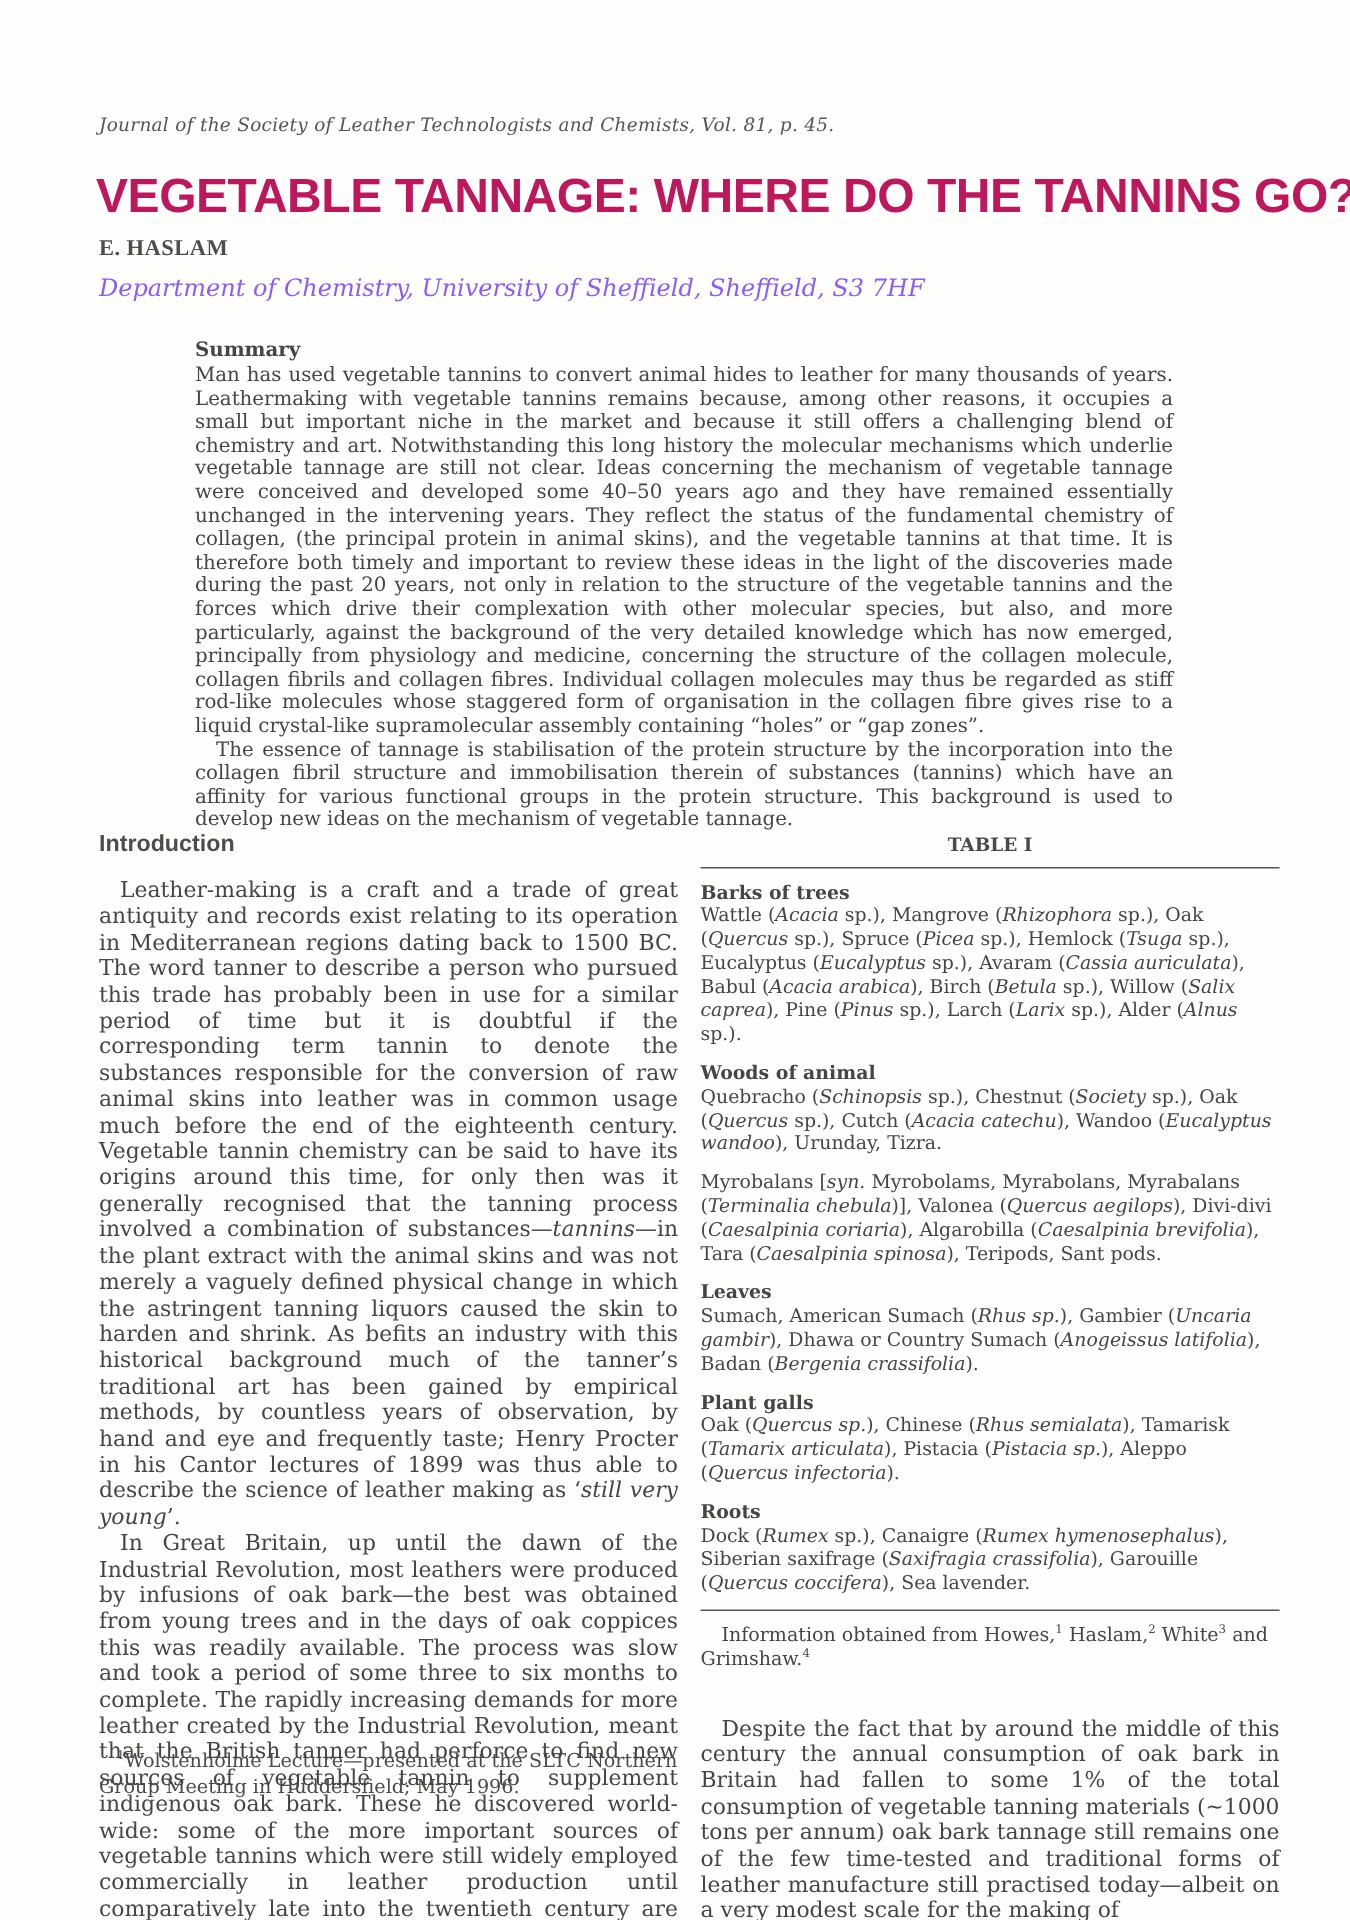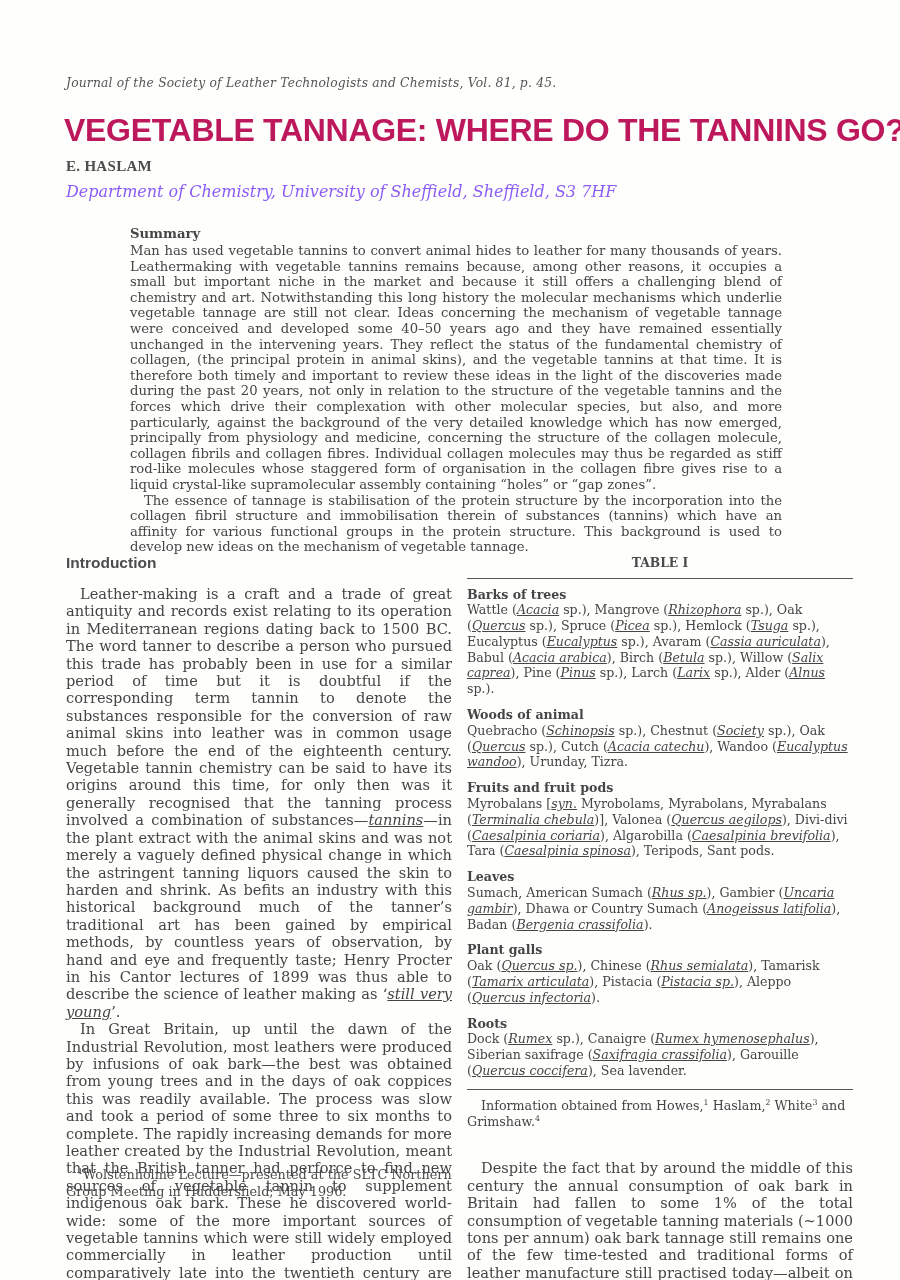--- a/index.html
+++ b/index.html
@@ -52,21 +52,21 @@
   .rule-bottom{margin:5px 0 8px 0;}
   .tsection{margin-bottom:10px;font-size:12.6px;line-height:15.8px;}
   .tsection-heading{font-weight:bold;}
   .source-note{font-size:12.7px;line-height:15.8px;text-indent:14px;margin-top:4px;}
   .closing{margin-top:30px;text-indent:14px;}
   .page-number{
     position:absolute;left:0;top:1228px;width:900px;text-align:center;
     font-size:15px;color:#4a4a4a;
   }
   sup{font-size:0.62em;line-height:0;vertical-align:super;}
-  i{font-style:italic;text-decoration:underline;}
+  i{font-style:italic;}
 </style>
 </head>
 <body>
 
 <div class="page">
 
   <div class="journal-line">Journal of the Society of Leather Technologists and Chemists, Vol. 81, p. 45.</div>
 
   <h1 class="title">VEGETABLE TANNAGE: WHERE DO THE TANNINS GO?</h1>
 
@@ -95,21 +95,20 @@
 
       <div class="tsection">
         <div class="tsection-heading">Barks of trees</div>
         <div class="tsection-body">Wattle (<i>Acacia</i> sp.), Mangrove (<i>Rhizophora</i> sp.), Oak (<i>Quercus</i> sp.), Spruce (<i>Picea</i> sp.), Hemlock (<i>Tsuga</i> sp.), Eucalyptus (<i>Eucalyptus</i> sp.), Avaram (<i>Cassia auriculata</i>), Babul (<i>Acacia arabica</i>), Birch (<i>Betula</i> sp.), Willow (<i>Salix caprea</i>), Pine (<i>Pinus</i> sp.), Larch (<i>Larix</i> sp.), Alder (<i>Alnus</i> sp.).</div>
       </div>
       <div class="tsection">
         <div class="tsection-heading">Woods of animal</div>
         <div class="tsection-body">Quebracho (<i>Schinopsis</i> sp.), Chestnut (<i>Society</i> sp.), Oak (<i>Quercus</i> sp.), Cutch (<i>Acacia catechu</i>), Wandoo (<i>Eucalyptus wandoo</i>), Urunday, Tizra.</div>
       </div>
       <div class="tsection">
-        <div class="tsection-heading">Fruits and fruit pods</div>
         <div class="tsection-body">Myrobalans [<i>syn.</i> Myrobolams, Myrabolans, Myrabalans (<i>Terminalia chebula</i>)], Valonea (<i>Quercus aegilops</i>), Divi-divi (<i>Caesalpinia coriaria</i>), Algarobilla (<i>Caesalpinia brevifolia</i>), Tara (<i>Caesalpinia spinosa</i>), Teripods, Sant pods.</div>
       </div>
       <div class="tsection">
         <div class="tsection-heading">Leaves</div>
         <div class="tsection-body">Sumach, American Sumach (<i>Rhus sp.</i>), Gambier (<i>Uncaria gambir</i>), Dhawa or Country Sumach (<i>Anogeissus latifolia</i>), Badan (<i>Bergenia crassifolia</i>).</div>
       </div>
       <div class="tsection">
         <div class="tsection-heading">Plant galls</div>
         <div class="tsection-body">Oak (<i>Quercus sp.</i>), Chinese (<i>Rhus semialata</i>), Tamarisk (<i>Tamarix articulata</i>), Pistacia (<i>Pistacia sp.</i>), Aleppo (<i>Quercus infectoria</i>).</div>
       </div>

